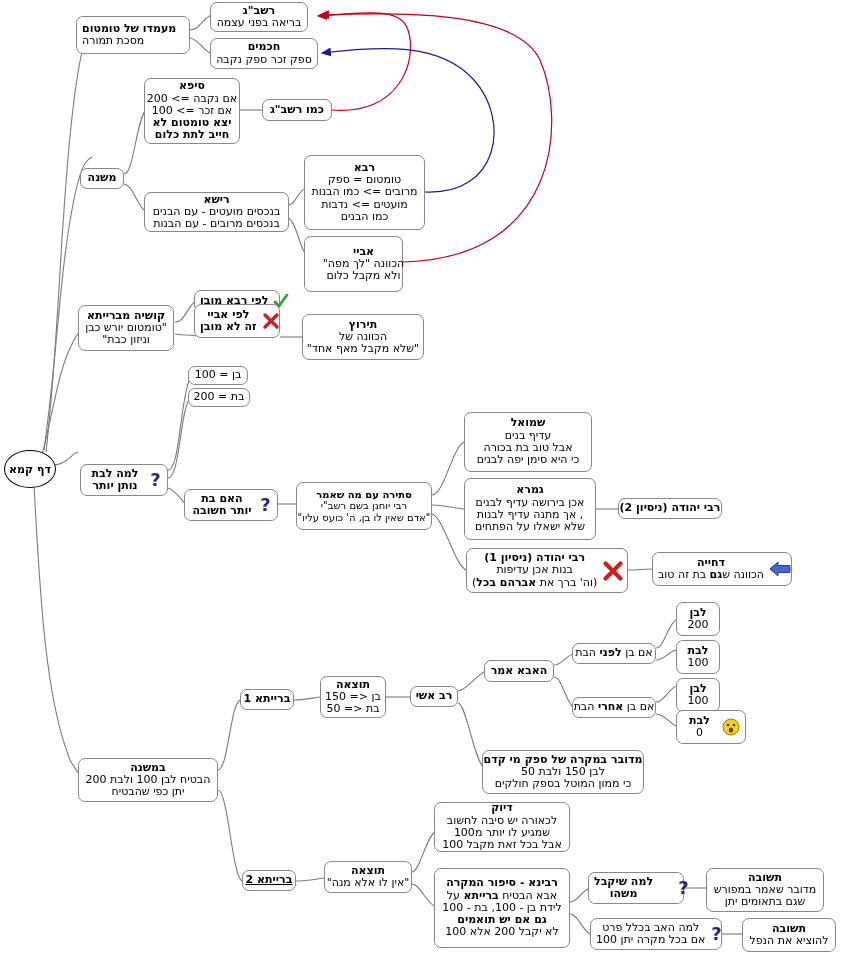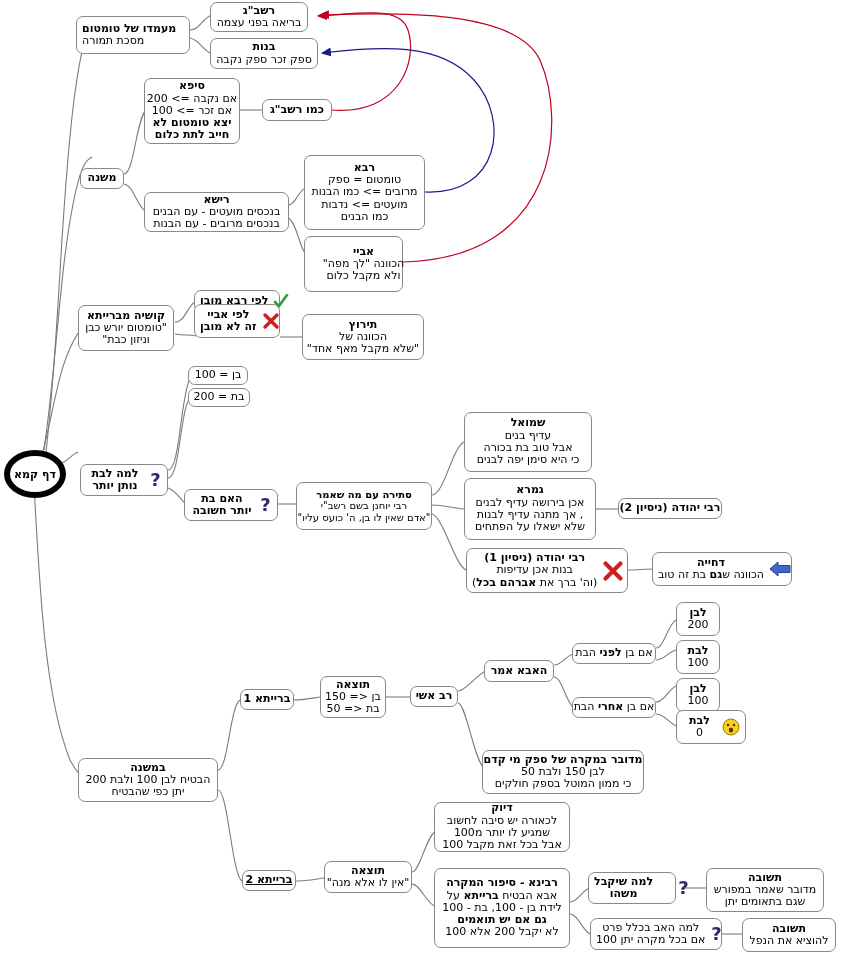--- a/index.html
+++ b/index.html
@@ -16,21 +16,21 @@
     direction:rtl;text-align:center;
     display:flex;flex-direction:column;align-items:center;justify-content:center;
     padding:2px 5px;line-height:1.12;color:#000000;
     font-size:11px;white-space:nowrap;
   }
   .node .ttl{font-weight:bold;}
   .node .ln{font-weight:normal;}
   .node .ln b{font-weight:bold;}
 
   .root{
-    position:absolute;background:#ffffff;border:6px solid #000000;
+    position:absolute;background:#ffffff;border:1px solid #000000;
     border-radius:50%;direction:rtl;text-align:center;
     display:flex;align-items:center;justify-content:center;
     font-size:11px;font-weight:bold;color:#000;
   }
 
   
   .withicon{flex-direction:row-reverse;justify-content:flex-start;gap:5px;}
   .withicon .txt{display:flex;flex-direction:column;align-items:center;justify-content:center;flex:1;}
 
   .ico{flex:0 0 auto;display:inline-flex;align-items:center;justify-content:center;}
@@ -137,21 +137,21 @@
     <span class="ttl">מעמדו של טומטום</span>
     <span class="ln">מסכת תמורה</span>
   </div>
 
   <div class="node" style="left:210px;top:2px;width:98px;height:30px;">
     <span class="ttl">רשב"ג</span>
     <span class="ln">בריאה בפני עצמה</span>
   </div>
 
   <div class="node" style="left:210px;top:38px;width:108px;height:31px;">
-    <span class="ttl">בנות</span>
+    <span class="ttl">חכמים</span>
     <span class="ln">ספק זכר ספק נקבה</span>
   </div>
 
   <div class="node" style="left:80px;top:168px;width:44px;height:21px;">
     <span class="ttl">משנה</span>
   </div>
 
   <div class="node" style="left:144px;top:78px;width:96px;height:66px;">
     <span class="ttl">סיפא</span>
     <span class="ln">אם נקבה =&gt; 200</span>
@@ -384,21 +384,21 @@
   </div>
 
   <div class="node" style="left:434px;top:868px;width:136px;height:80px;">
     <span class="ttl">רבינא - סיפור המקרה</span>
     <span class="ln">אבא הבטיח <b>ברייתא</b> על</span>
     <span class="ln">לידת בן - 100, בת - 100</span>
     <span class="ttl"><b>גם אם יש תואמים</b></span>
     <span class="ln">לא יקבל 200 אלא 100</span>
   </div>
 
-  <div class="node withicon" style="left:588px;top:872px;width:88px;height:32px;gap:24px;">
+  <div class="node withicon" style="left:588px;top:872px;width:96px;height:32px;gap:24px;">
     <span class="txt">
       <span class="ttl">למה שיקבל</span>
       <span class="ttl">משהו</span>
     </span>
     <span class="ico">
       <svg width="13" height="20" viewBox="0 0 13 20">
           <text x="6.5" y="16" font-size="18" font-weight="bold" fill="#2a2a6e" text-anchor="middle" font-family="DejaVu Sans, sans-serif">?</text>
         </svg>
     </span>
   </div>

